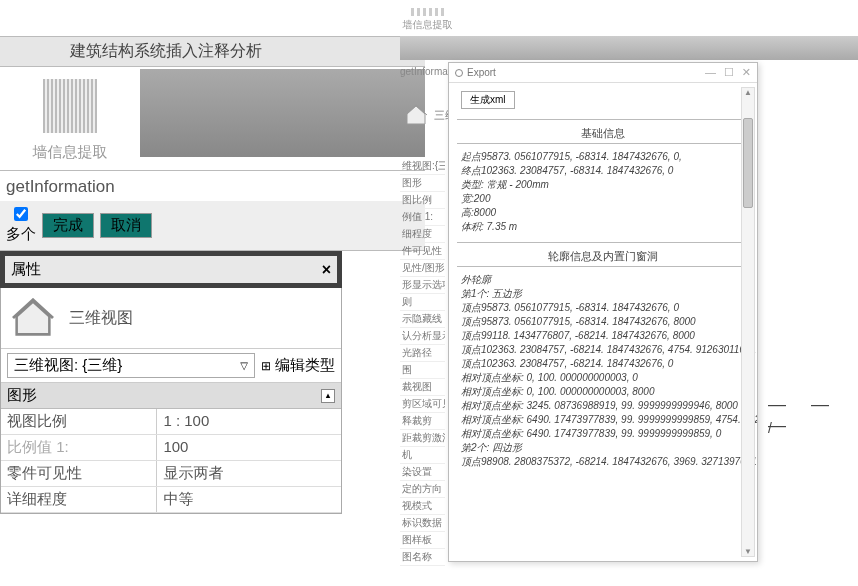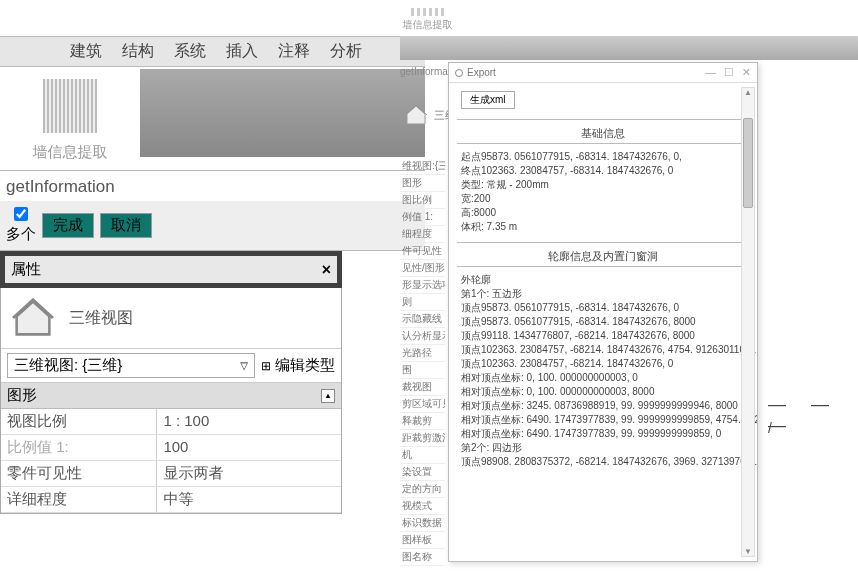--- a/index.html
+++ b/index.html
@@ -1,20 +1,20 @@
 <!DOCTYPE html>
 <html><head>
   <meta charset="utf-8">
   <style>
     * { box-sizing: border-box; margin: 0; padding: 0; font-family: "Microsoft YaHei", sans-serif; }
     body { width: 858px; height: 586px; background: #fff; position: relative; font-size: 12px; overflow: hidden; }
 
     
     .left-panel { position: absolute; left: 0; top: 36px; width: 425px; }
-    .ribbon-tabs { display: flex; gap: 20px; padding: 4px 10px 4px 70px; background: #e6e6e6; font-size: 16px; color: #444; border-top: 1px solid #bbb; border-bottom: 1px solid #bbb; }
+    .ribbon-tabs { display: flex; padding: 4px 10px 4px 70px; background: #e6e6e6; font-size: 16px; color: #444; border-top: 1px solid #bbb; border-bottom: 1px solid #bbb; }
     .ribbon-tabs span { cursor: pointer; }
 
     .tool-area { display: flex; align-items: flex-start; }
     .tool-button { width: 140px; padding: 8px; text-align: center; background: #fff; }
     .tool-icon { width: 54px; height: 54px; margin: 4px auto 10px; background: repeating-linear-gradient(90deg, #bbb 0 2px, #eee 2px 4px); }
     .tool-label { color: #999; font-size: 15px; }
     .gray-square { flex: 1; height: 88px; background: linear-gradient(#aaa, #888); margin-top: 2px; }
 
     .get-info { font-size: 17px; color: #555; padding: 6px 6px 4px; border-top: 1px solid #bbb; }
 
@@ -68,21 +68,21 @@
     .dlg-controls { display: flex; gap: 8px; font-size: 11px; color: #aaa; }
     .dlg-controls span { cursor: pointer; }
 
     .dlg-body { padding: 4px 8px 4px 8px; height: calc(100% - 20px); overflow: hidden; position: relative; }
     .dlg-btn { display: inline-block; border: 1px solid #aaa; padding: 1px 8px; font-size: 10px; margin: 4px 0 8px 4px; cursor: pointer; }
 
     .section-hdr { text-align: center; font-size: 11px; color: #444; margin: 4px 0 2px; }
     .section-hr { border: none; border-top: 1px solid #bbb; margin: 2px 0 6px; }
 
     .data-lines { font-size: 10px; color: #444; line-height: 14px; padding-left: 4px; }
-    .data-lines div { white-space: nowrap; }
+    .data-lines div { white-space: nowrap; font-style: italic; }
 
     .scrollbar-v { position: absolute; right: 2px; top: 4px; width: 14px; height: calc(100% - 8px); background: #f4f4f4; border: 1px solid #ddd; }
     .scrollbar-v .thumb { position: absolute; left: 1px; top: 30px; width: 10px; height: 90px; background: #ccc; border: 1px solid #aaa; border-radius: 2px; }
     .scrollbar-v .arrow { position: absolute; left: 0; width: 100%; text-align: center; font-size: 8px; color: #888; }
     .scrollbar-v .arrow.up { top: 0; }
     .scrollbar-v .arrow.down { bottom: 0; }
 
     
     .dashes { position: absolute; left: 768px; top: 394px; font-size: 18px; color: #444; letter-spacing: 10px; }
     .dash-slash { position: absolute; left: 768px; top: 420px; font-size: 14px; color: #444; }

